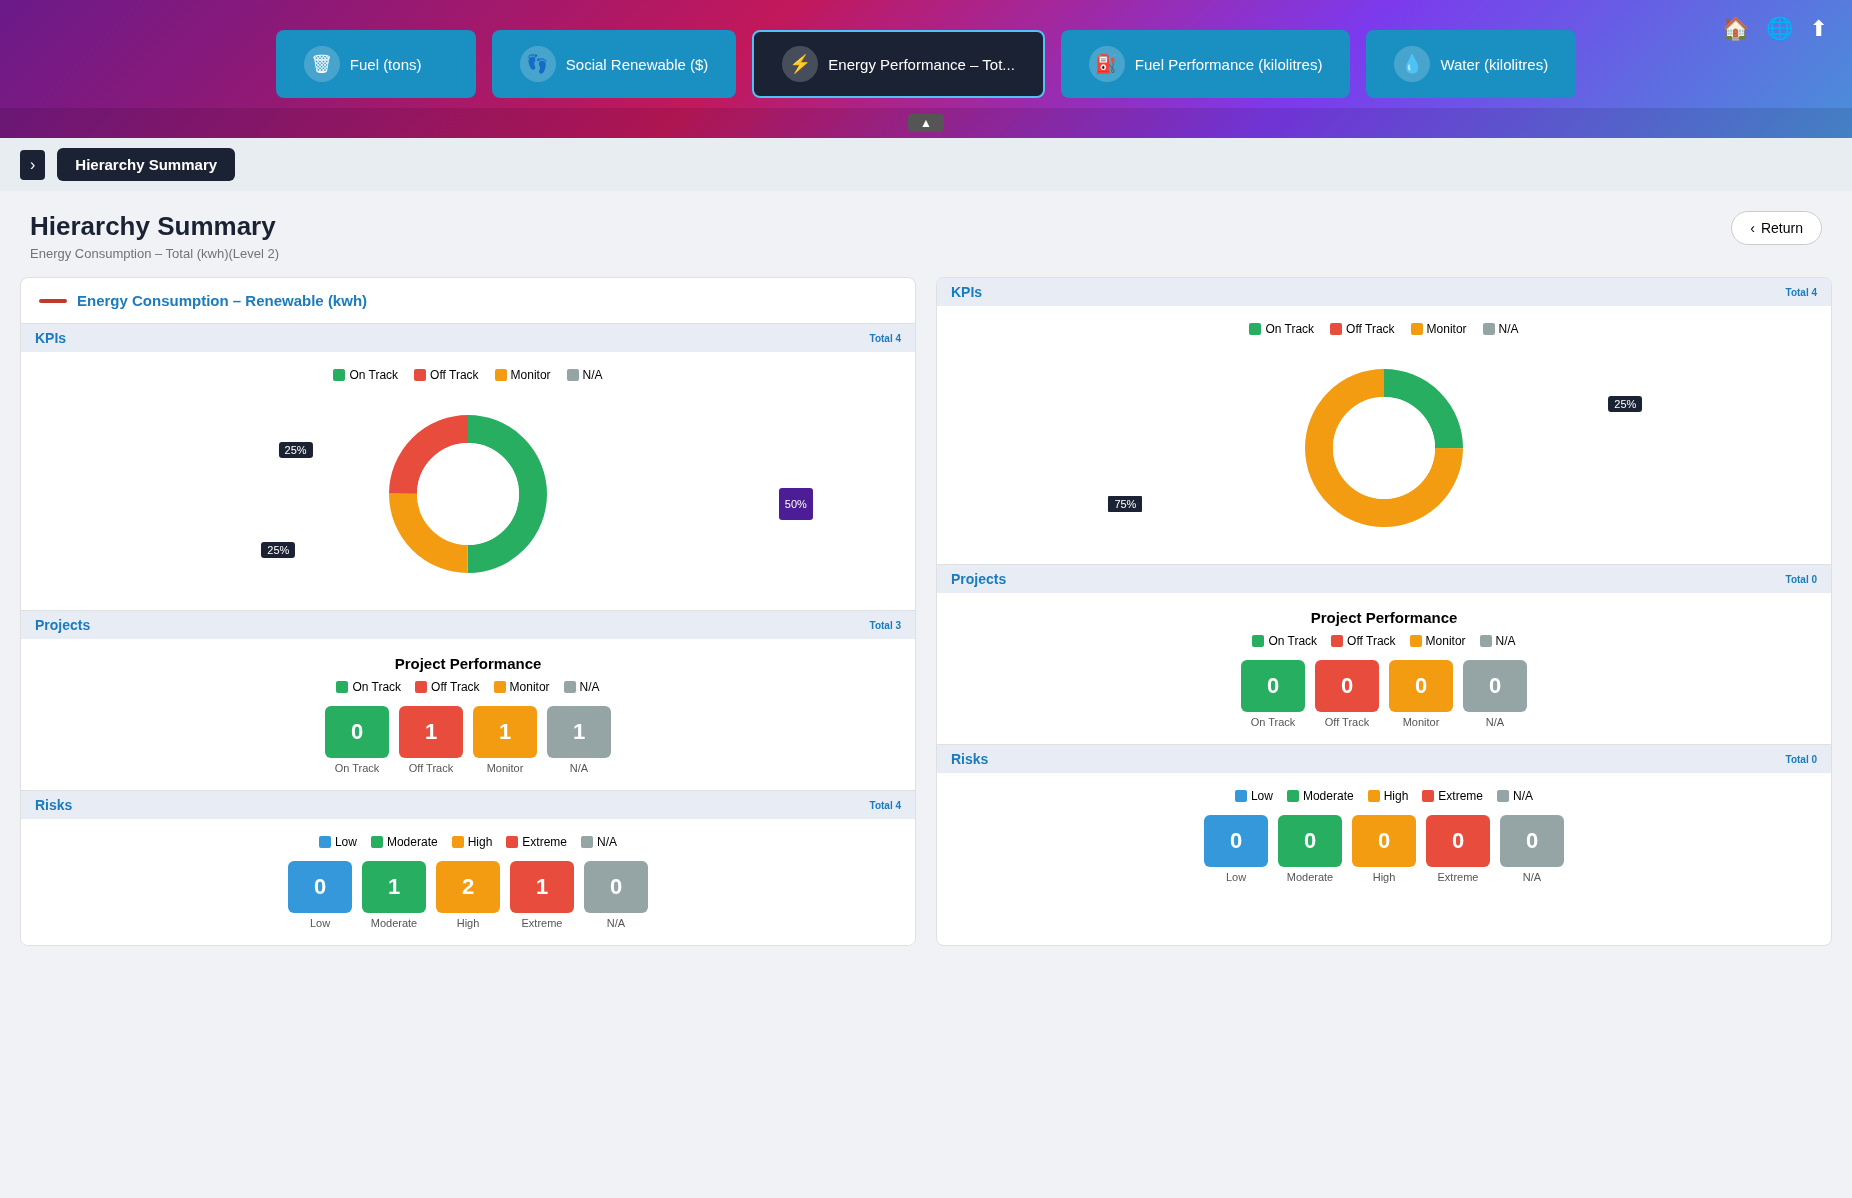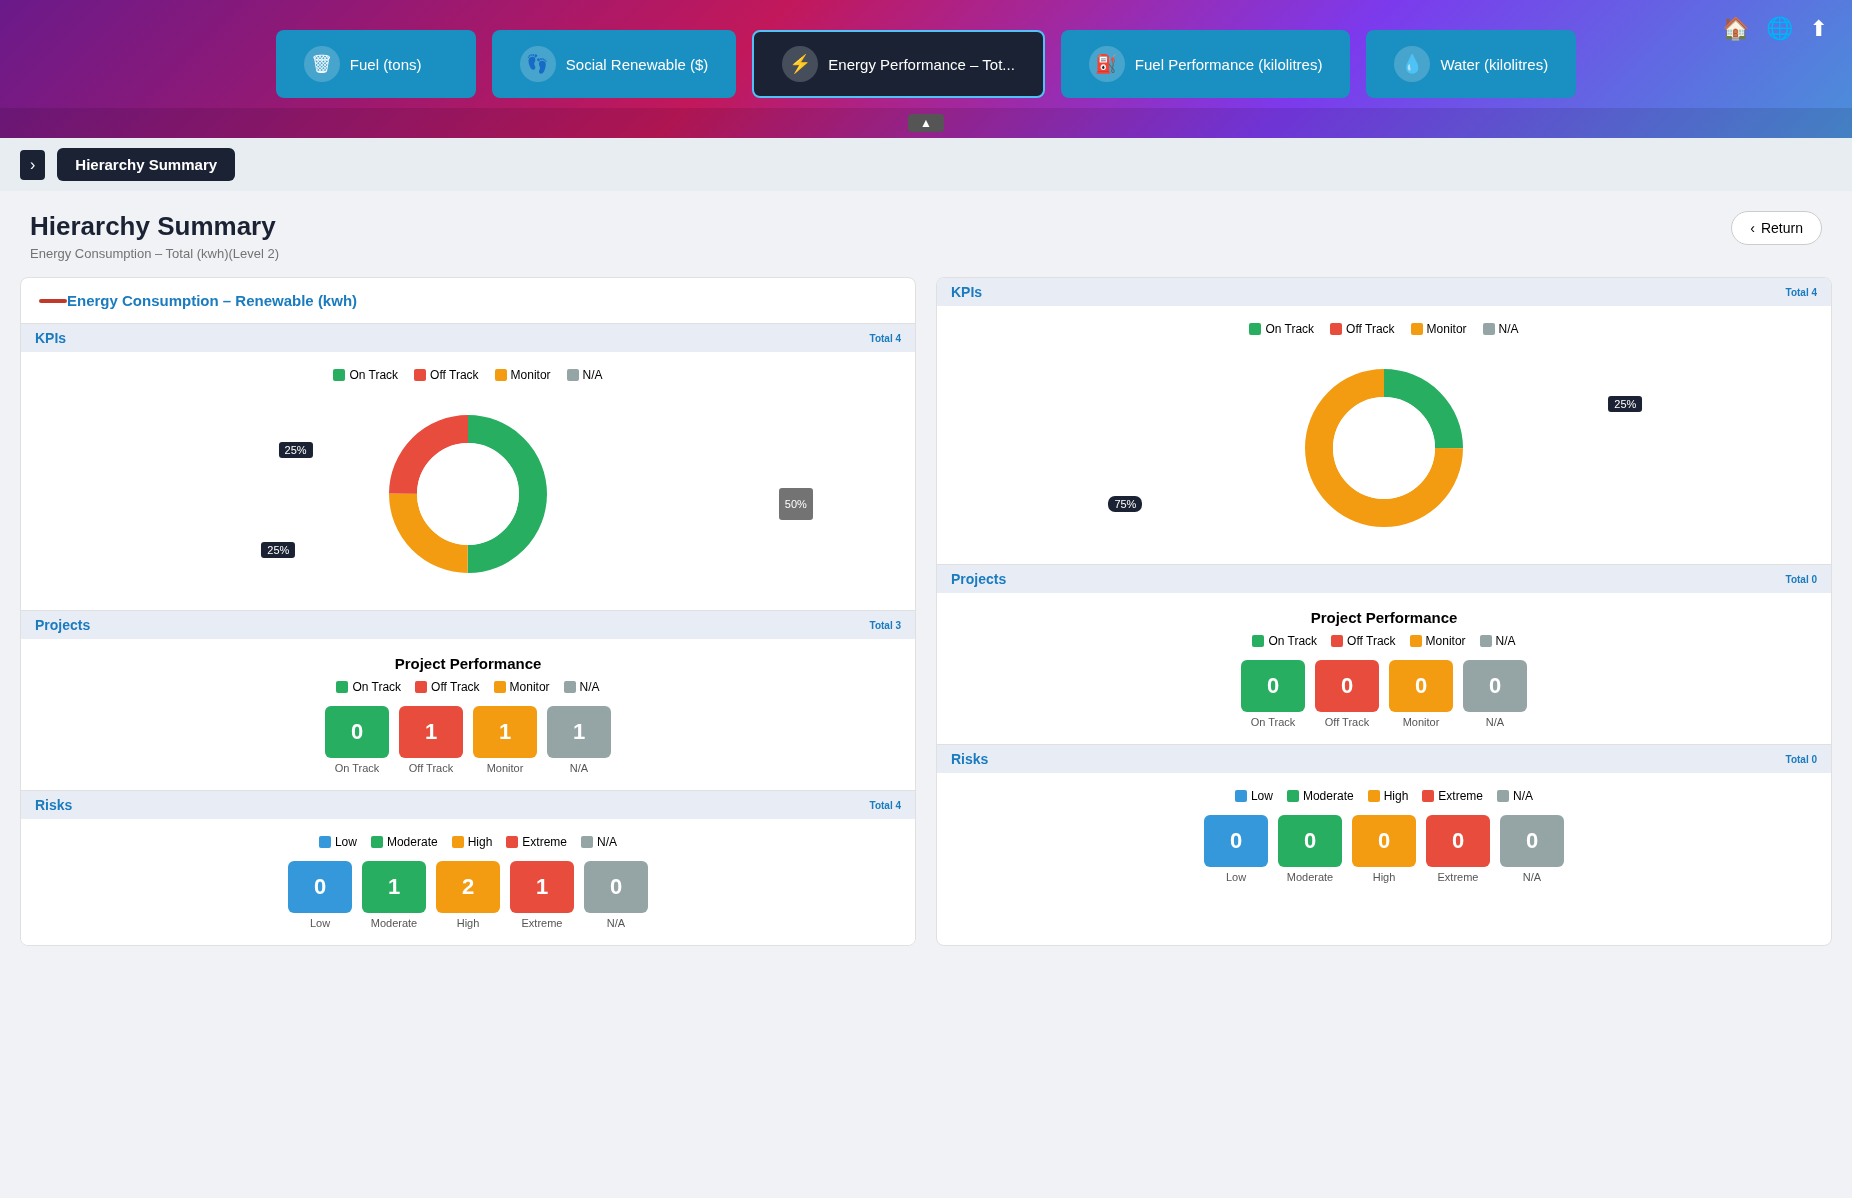--- a/index.html
+++ b/index.html
@@ -145,21 +145,21 @@
     }
     .card {
       background: white;
       border-radius: 8px;
       border: 1px solid #e0e0e0;
       overflow: hidden;
     }
     .card-header {
       display: flex;
       align-items: center;
-      gap: 0;
+      gap: 10px;
       padding: 14px 18px;
       border-bottom: 1px solid #e0e0e0;
     }
     .card-header-line {
       width: 28px;
       height: 4px;
       background: #c0392b;
       border-radius: 2px;
     }
     .card-header-title {
@@ -405,21 +405,21 @@
             <circle cx="90" cy="90" r="65" fill="none" stroke="#f39c12" stroke-width="28" stroke-dasharray="102.1 306.3" stroke-dashoffset="-204.2" transform="rotate(-90 90 90)"></circle>
 
             <circle cx="90" cy="90" r="65" fill="none" stroke="#e74c3c" stroke-width="28" stroke-dasharray="102.1 306.3" stroke-dashoffset="-306.3" transform="rotate(-90 90 90)"></circle>
             <circle cx="90" cy="90" r="51" fill="white"></circle>
           </svg>
 
           <div style="position:absolute; top:28%; left:30%; transform:translate(-50%,-50%);">
             <div style="background:#1a2233;color:white;font-size:11px;padding:2px 6px;border-radius:3px;">25%</div>
           </div>
           <div style="position:absolute; top:55%; right:10%; transform:translateY(-50%);">
-            <div style="background:#737373;color:white;font-size:11px;padding:10px 6px;border-radius:3px;">50%</div>
+            <div style="background:#4c1d95;color:white;font-size:11px;padding:10px 6px;border-radius:3px;">50%</div>
           </div>
           <div style="position:absolute; bottom:18%; left:28%; transform:translateX(-50%);">
             <div style="background:#1a2233;color:white;font-size:11px;padding:2px 6px;border-radius:3px;">25%</div>
           </div>
         </div>
       </div>
 
       <div class="section-divider"></div>
 
       <div class="section">
@@ -550,21 +550,21 @@
 
             <circle cx="90" cy="90" r="65" fill="none" stroke="#27ae60" stroke-width="28" stroke-dasharray="102.1 306.3" stroke-dashoffset="0" transform="rotate(-90 90 90)"></circle>
 
             <circle cx="90" cy="90" r="65" fill="none" stroke="#f39c12" stroke-width="28" stroke-dasharray="306.3 102.1" stroke-dashoffset="-102.1" transform="rotate(-90 90 90)"></circle>
             <circle cx="90" cy="90" r="51" fill="white"></circle>
           </svg>
           <div style="position:absolute; top:28%; right:22%; transform:translate(50%,-50%);">
             <div style="background:#1a2233;color:white;font-size:11px;padding:2px 6px;border-radius:3px;">25%</div>
           </div>
           <div style="position:absolute; bottom:18%; left:20%; transform:translateX(-50%);">
-            <div style="background:#1a2233;color:white;font-size:11px;padding:2px 6px;border-radius:7px;">75%</div>
+            <div style="background:#1a2233;color:white;font-size:11px;padding:2px 6px;border-radius:1px;">75%</div>
           </div>
         </div>
       </div>
 
       <div class="section-divider"></div>
 
       <div class="section">
         <span class="section-label">Projects</span>
         <span class="section-total">Total 0</span>
       </div>

